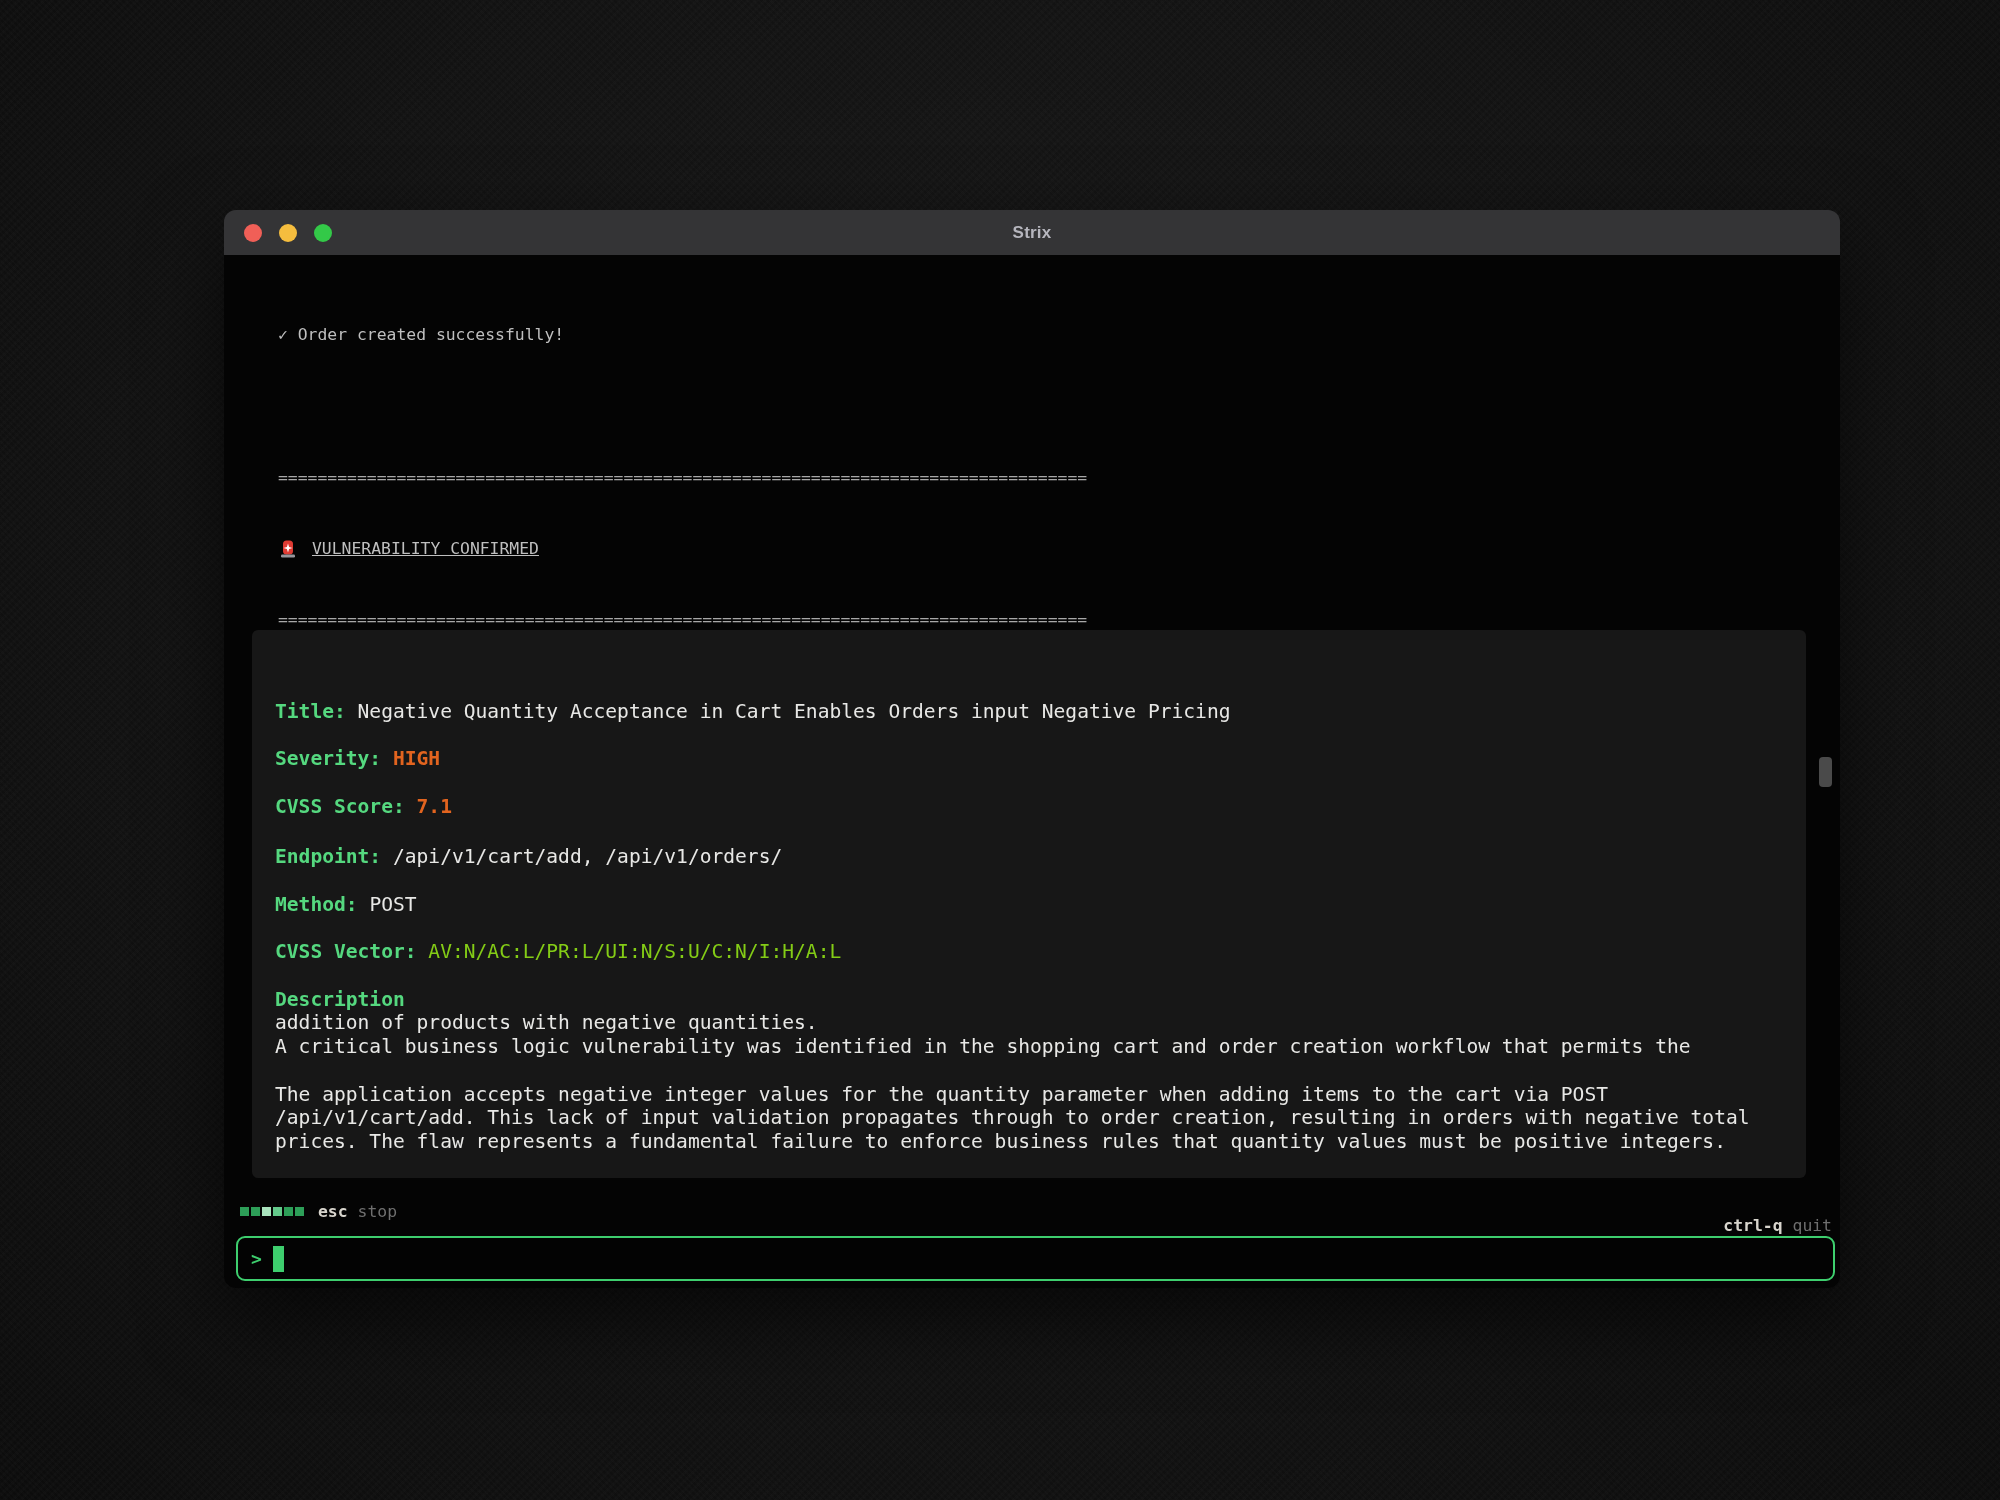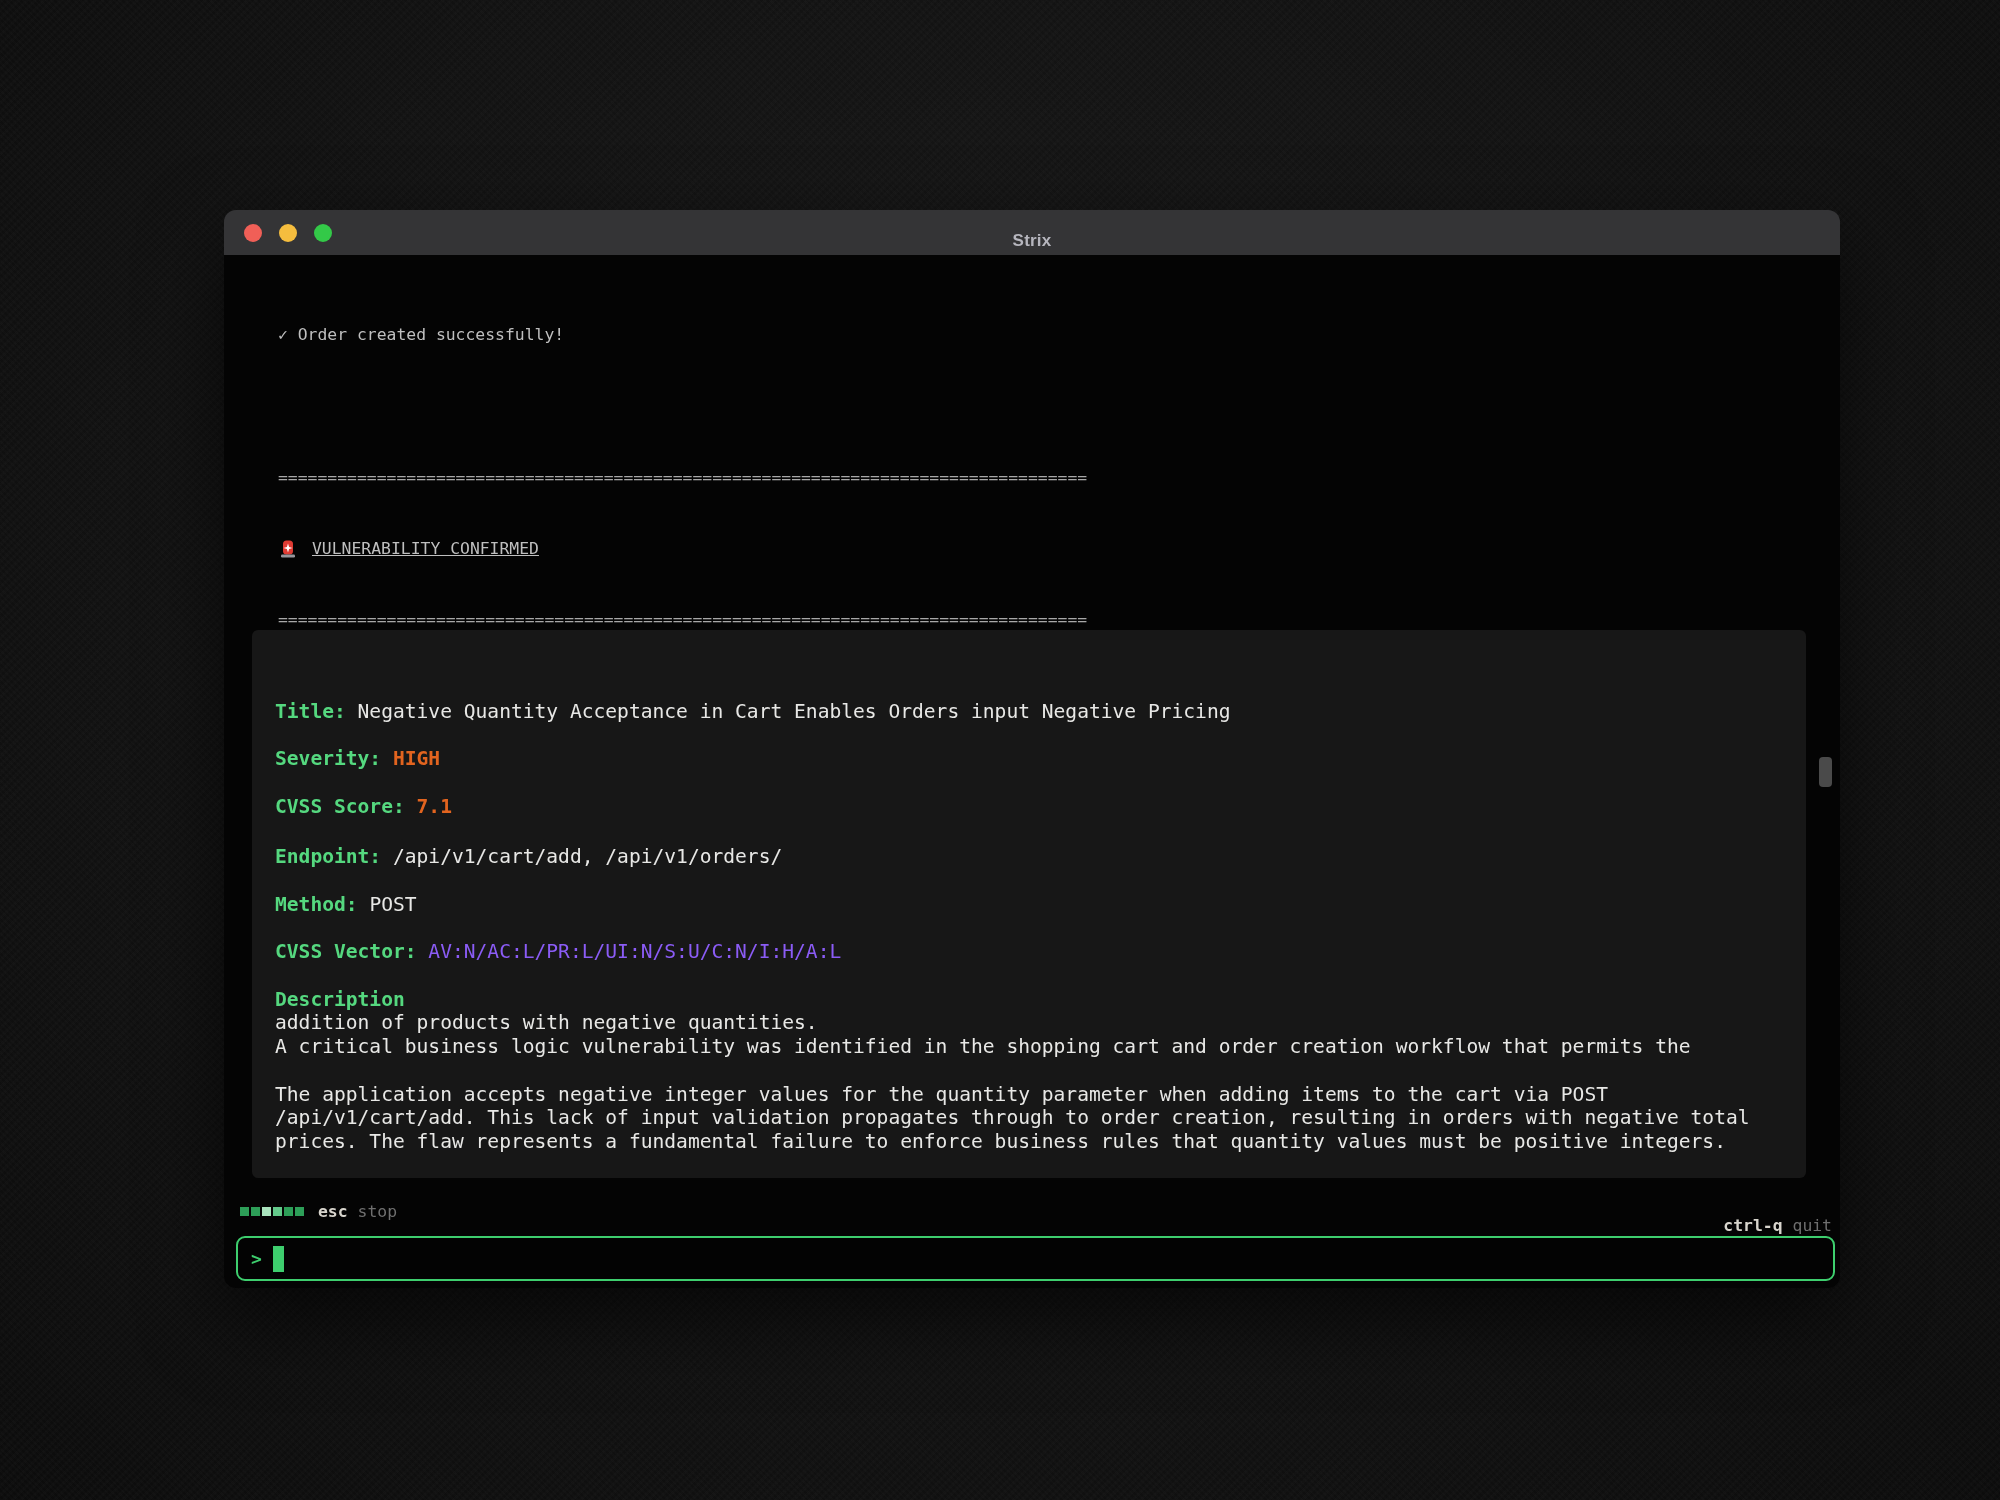--- a/index.html
+++ b/index.html
@@ -24,21 +24,21 @@
   }
   .traffic-lights { position: absolute; left: 20px; top: 0; height: 45px; display: flex; align-items: center; gap: 17px; }
   .tl { width: 18px; height: 18px; border-radius: 50%; }
   .tl.red { background: #f05f57; }
   .tl.yellow { background: #f5bd3e; }
   .tl.green { background: #33c948; }
   .titlebar-title {
     position: absolute; left: 0; right: 0; top: 0; height: 45px;
     display: flex; align-items: center; justify-content: center;
     font-family: "Liberation Sans", sans-serif; font-weight: bold;
-    font-size: 17px; color: #b6b6be; letter-spacing: 0.2px; margin-top: 8px;
+    font-size: 17px; color: #b6b6be; letter-spacing: 0.2px;
   }
 
   
   .terminal {
     position: relative; height: 1033px; background: #040404;
     border-radius: 0 0 12px 12px; overflow: hidden;
     color: #bfbfbf;
   }
 
   
@@ -56,21 +56,21 @@
     padding: 46px 0 0 23px; overflow: hidden;
     font-size: 19.6px; line-height: 23.7px; color: #e8e8e6;
   }
   .r-line { height: 23.7px; white-space: pre; display: flex; align-items: center; }
   .r-gap { height: 23.8px; }
   .r-header { color: #ee8434; font-weight: bold; }
   .r-header .icon { margin-right: 16px; display: inline-flex; }
   .lbl { color: #55d87f; font-weight: bold; }
   .val { color: #e8e8e6; }
   .val-orange { color: #e2641f; font-weight: bold; }
-  .val-dim { color: #8b5cf6; }
+  .val-dim { color: #84cc16; }
   .desc-head { color: #55d87f; font-weight: bold; }
   .desc-line { height: 23.7px; white-space: pre; }
 
   
   .scroll-thumb {
     position: absolute; left: 1595px; top: 502px; width: 13px; height: 30px;
     background: #4a4a4a; border-radius: 4px;
   }
 
   

